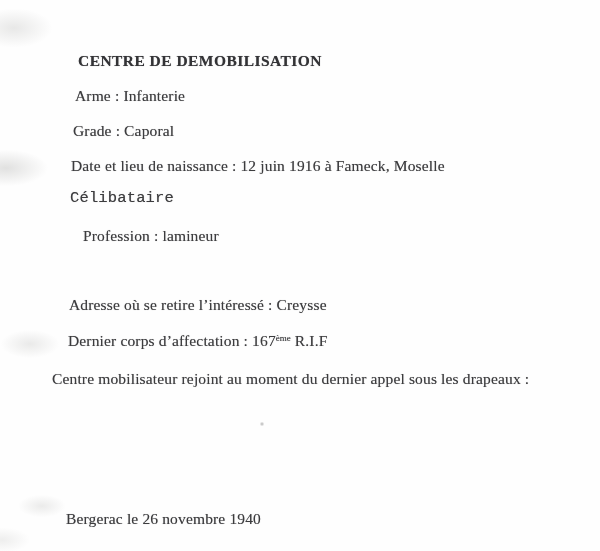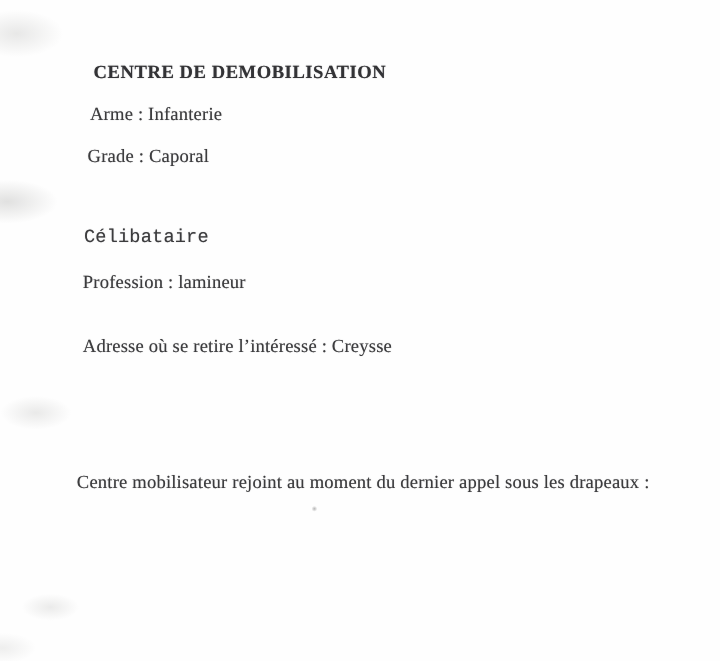--- a/index.html
+++ b/index.html
@@ -43,47 +43,52 @@
     position: relative;
     top: -5px;
     letter-spacing: 0;
   }
   
   .l1  { top: 52px;  left: 78px; }
   .l2  { top: 87px;  left: 75px; }
   .l3  { top: 122px; left: 73px; }
   .l4  { top: 157px; left: 71px; }
   .l5  { top: 190px; left: 70px; font-family: Liberation Mono, monospace; }
-  .l6  { top: 227px; left: 69px; }
+  .l6  { top: 227px; left: 83px; }
   .l7  { top: 262px; left: 70px; }
-  .l8  { top: 280px; left: 69px; }
+  .l8  { top: 296px; left: 69px; }
   .l9  { top: 332px; left: 68px; }
-  .l10 { top: 370px; left: 64px; margin-top: 24px; }
+  .l10 { top: 370px; left: 52px; }
   .l11 { top: 405px; left: 61px; }
   .l12 { top: 457px; left: 72px; }
   .l13 { top: 510px; left: 66px; }
 </style>
 </head>
 <body>
 
 <div class="page">
 
   <div class="line title l1">CENTRE DE DEMOBILISATION</div>
 
   <div class="line l2">Arme : Infanterie</div>
 
   <div class="line l3">Grade : Caporal</div>
 
+  <div class="line l4">Date et lieu de naissance : 12 juin 1916 à Fameck, Moselle</div>
 
   <div class="line l5">Célibataire</div>
 
   <div class="line l6">Profession : lamineur</div>
 
 
   <div class="line l8">Adresse où se retire l’intéressé : Creysse</div>
 
+  <div class="line l9">
+    <span>Dernier corps d’affectation : 167</span><span class="sup">ème</span><span> R.I.F</span>
+  </div>
 
   <div class="line l10">Centre mobilisateur rejoint au moment du dernier appel sous les drapeaux :</div>
 
 
 
+  <div class="line l13">Bergerac le 26 novembre 1940</div>
 
 </div>
 
 </body></html>

